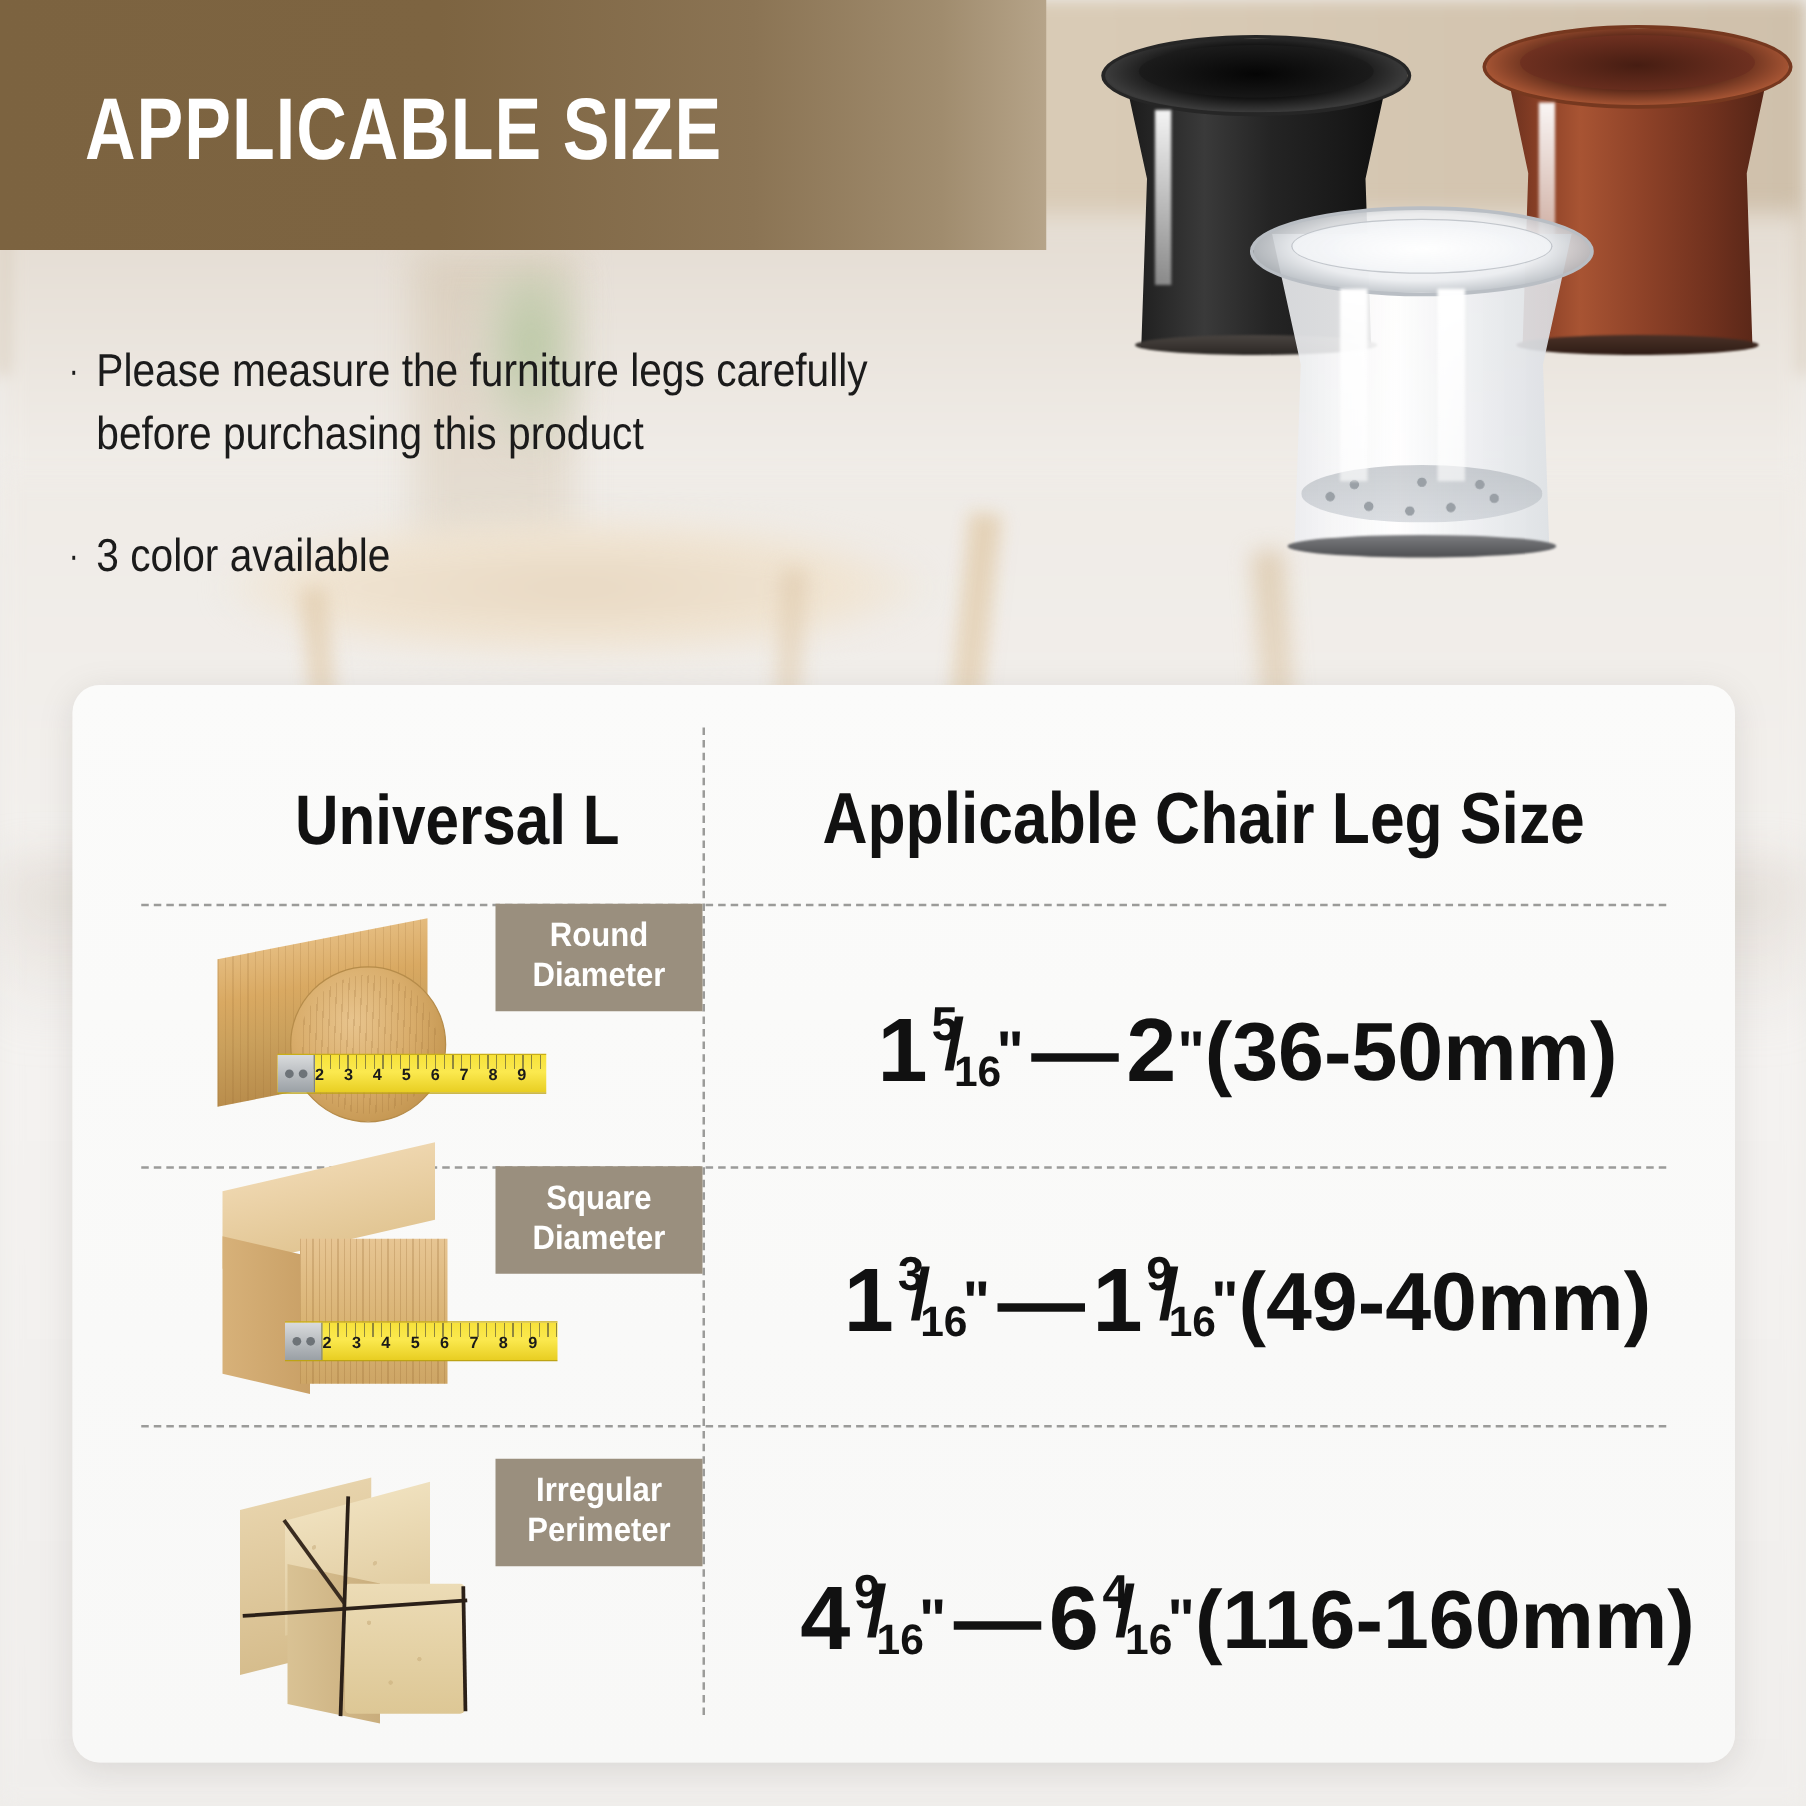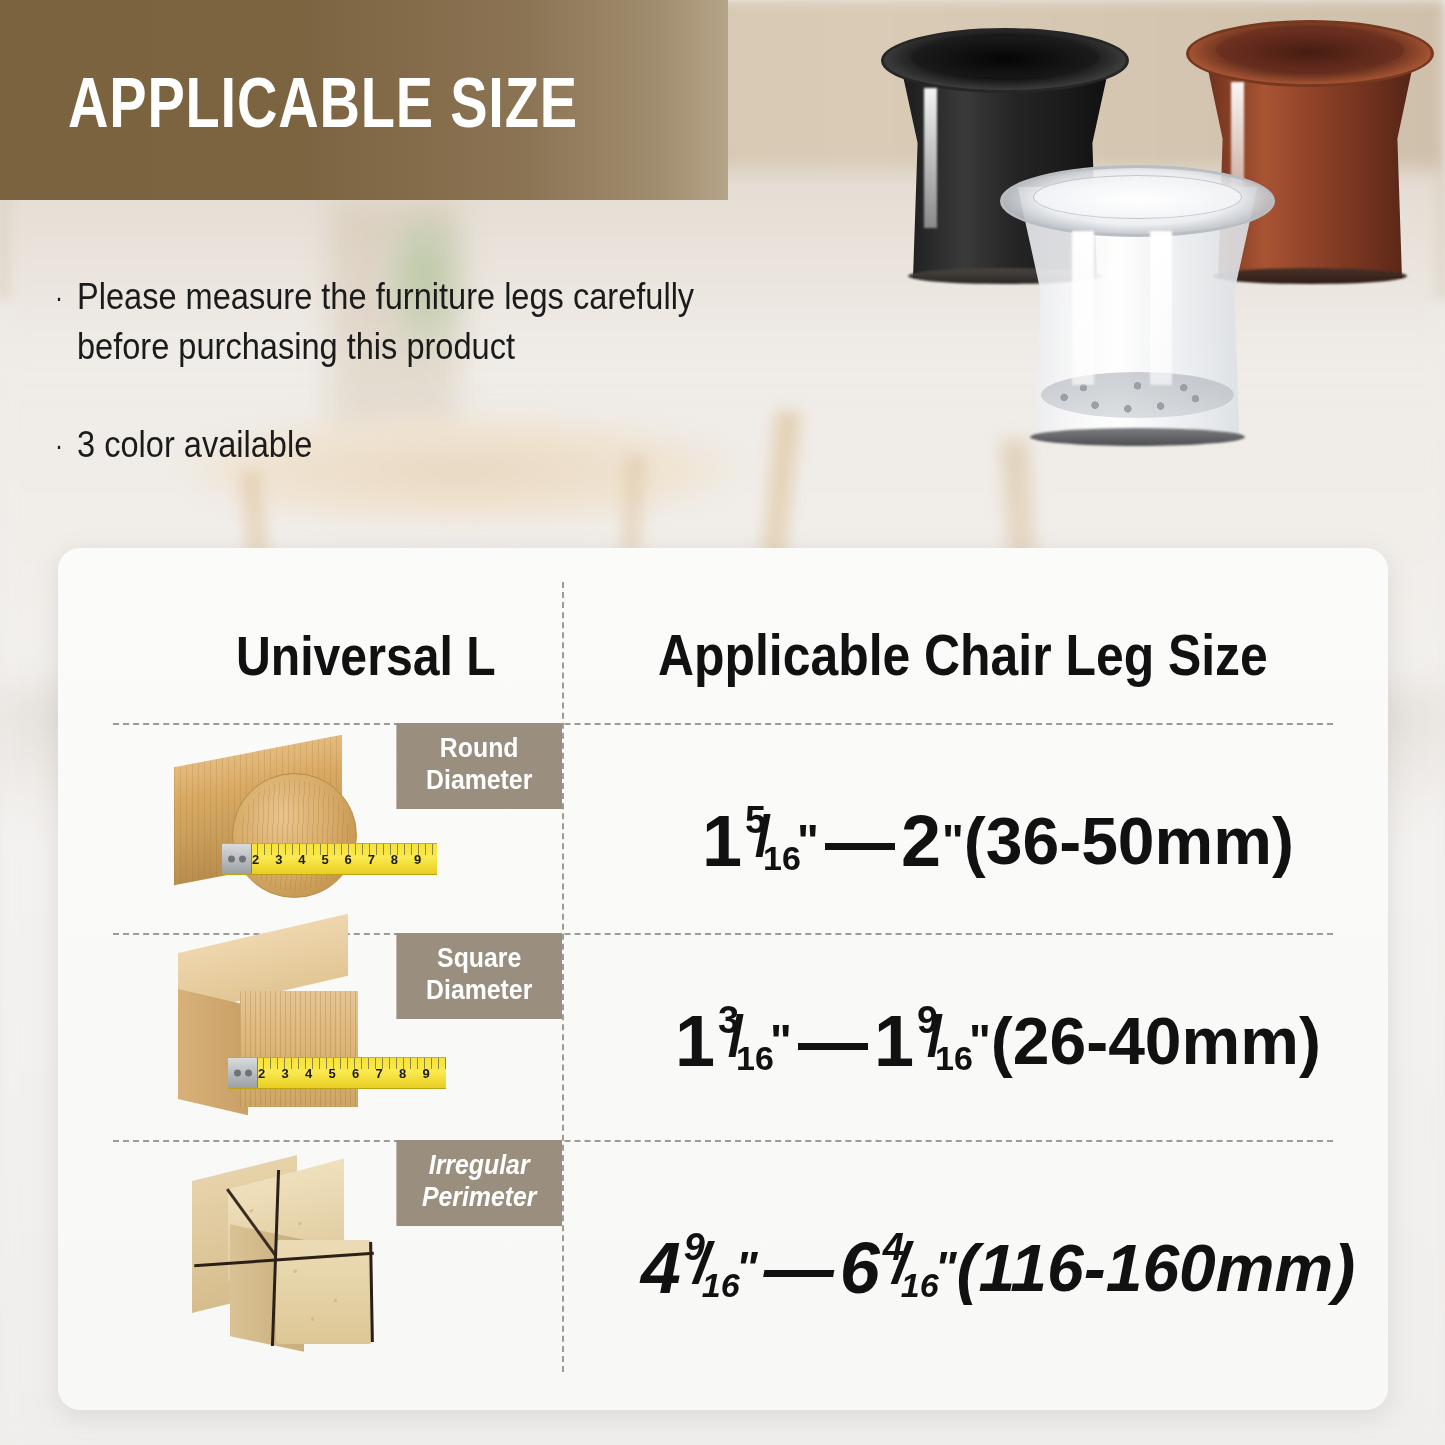--- a/index.html
+++ b/index.html
@@ -65,21 +65,21 @@
     filter:blur(11px);
   }
   #bg .shadowband {
     position:absolute; left:0; top:690px; width:100%; height:140px;
     background:linear-gradient(180deg, rgba(214,205,196,.5) 0%, rgba(240,238,236,0) 100%);
     filter:blur(18px);
   }
 
   
   #banner {
-    position:absolute; left:0; top:0; width:728px; height:200px; z-index:3;
+    position:absolute; left:0; top:0; width:837px; height:200px; z-index:3;
     background:linear-gradient(90deg,#7c6340 0%,#7d6441 42%,#8b7454 72%,#a08c6e 90%,#b6a489 100%);
   }
   #banner-title {
     position:absolute; left:68px; top:68px;
     color:#ffffff;
     font-size:70px;
     font-weight:bold;
     letter-spacing:1px;
     line-height:1;
     transform:scaleX(.80);
@@ -223,21 +223,21 @@
     position:absolute; color:#111; font-weight:bold; line-height:1;
     transform:scaleX(.86); transform-origin:left center;
     white-space:nowrap;
   }
   #head-left  { left:178px; top:80px; font-size:56px; }
   #head-right { left:600px; top:78px; font-size:58px; }
 
   .row { position:absolute; left:0; width:100%; }
   #row1 { top:175px; height:210px; }
   #row2 { top:385px; height:207px; }
-  #row3 { top:592px; height:232px;font-style:italic; }
+  #row3 { top:619px; height:232px; }
 
   .tag {
     position:absolute; right:826px; top:0;
     width:180px; padding:10px 6px 12px;
     background:#9a8f7e;
     color:#fff; font-weight:bold; font-size:27px; line-height:1.18;
     text-align:center;
     white-space:pre-line;
     transform:scaleX(.92); transform-origin:right top;
   }
@@ -536,21 +536,21 @@
       </span>
       <span class="inchmark">"</span>
       <span class="dash">—</span>
       <span class="num">1</span>
       <span class="frac">
         <span class="n">9</span>
         <span class="slash">/</span>
         <span class="d">16</span>
       </span>
       <span class="inchmark">"</span>
-      <span class="mm">(26-40mm)</span>
+      <span class="mm">(49-40mm)</span>
     </div>
   </div>
 
   <div class="row" id="row3">
     <div class="legfig" id="fig3">
       <div class="b1"></div>
       <div class="b2">
           <div class="speck"></div>
         </div>
       <div class="b3"></div>

